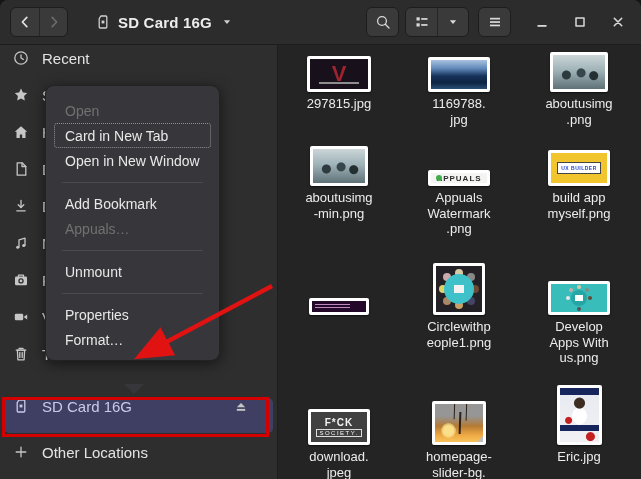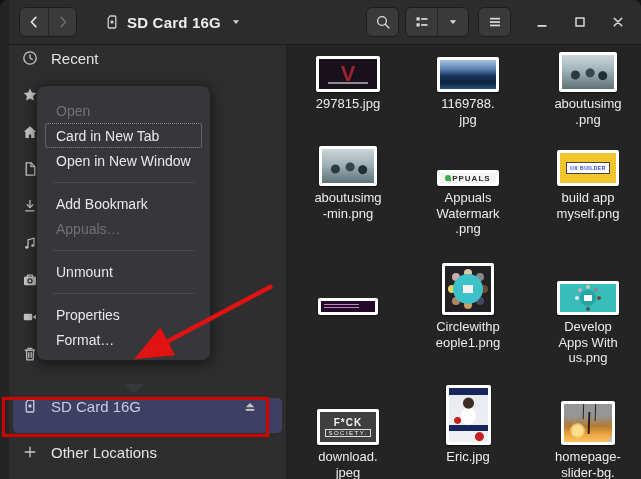--- a/index.html
+++ b/index.html
@@ -1,17 +1,17 @@
 <!DOCTYPE html>
 <html><head>
 <meta charset="utf-8">
 <style>
   html,body{margin:0;padding:0;background:#141414;font-family:"Liberation Sans",sans-serif;}
   *{box-sizing:border-box;}
-  .window{position:relative;width:641px;height:479px;background:#242424;overflow:hidden;border-radius:8px 8px 0 0;padding-left:9px;}
+  .window{position:relative;width:641px;height:479px;background:#242424;overflow:hidden;border-radius:8px 8px 0 0;}
 
   
   .headerbar{position:relative;height:45px;background:#2c2c2c;border-bottom:1px solid #1c1c1c;
     display:flex;align-items:center;padding:0 10px;}
   .navgroup{display:flex;border:1px solid #1d1d1d;border-radius:6px;overflow:hidden;background:#3a3a3a;}
   .navgroup button{width:28px;height:28px;border:none;background:transparent;color:#e2e2e2;
     display:flex;align-items:center;justify-content:center;padding:0;}
   .navgroup button + button{border-left:1px solid #262626;}
   .navgroup button.dim{color:#6b6b6b;}
   .pathbtn{display:flex;align-items:center;gap:7px;margin-left:27px;color:#ededed;cursor:pointer;}
@@ -93,21 +93,21 @@
       radial-gradient(circle at 22% 60%,#c42020 0 3px,transparent 4px);}
   .t-sunset{background:linear-gradient(180deg,#969696 0 32%,#b57a33 58%,#efa944 82%,#f7c35c 100%);}
   .t-sunset::before{content:"";position:absolute;left:6px;bottom:4px;width:15px;height:15px;border-radius:50%;
     background:radial-gradient(circle,#fae08a 0 45%,rgba(250,224,138,.45) 70%,transparent 72%);}
   .t-sunset::after{content:"";position:absolute;left:50%;bottom:8px;width:2px;height:22px;background:#2b2017;
     box-shadow:-6px -14px 0 -0.5px #2b2017,6px -13px 0 -0.5px #2b2017;transform:rotate(2deg);}
   .fold{position:absolute;right:-3px;bottom:-3px;width:0;height:0;
     border-left:12px solid transparent;border-bottom:12px solid #bfbfbf;}
 
   
-  .ctxmenu{position:absolute;left:36px;top:85px;width:175px;background:#37373b;border:1px solid #222;
+  .ctxmenu{position:absolute;left:45px;top:85px;width:175px;background:#37373b;border:1px solid #222;
     border-radius:9px;box-shadow:0 3px 14px rgba(0,0,0,.55);padding:12px 8px 8px 8px;z-index:30;}
   .ctxmenu .mi{height:25px;line-height:25px;font-size:14px;color:#e8e8e8;padding:0 10px;border:1px solid transparent;
     border-radius:3px;white-space:nowrap;cursor:pointer;}
   .ctxmenu .mi.disabled{color:#717171;cursor:default;}
   .ctxmenu .mi.focused{border:1px dotted #8f8f8f;}
   .ctxmenu .msep{height:1px;background:#4a4a4e;margin:8.5px 8px;}
   .ctxnotch{position:absolute;left:124px;top:384px;width:0;height:0;z-index:30;
     border-left:10px solid transparent;border-right:10px solid transparent;border-top:10px solid #37373b;}
 
   
@@ -402,32 +402,32 @@
               <div class="thumb t-fsociety" style="width: 62px; height: 36px;">
                 <span class="l1">F*CK</span>
                 <span class="l2">SOCIETY.</span>
               </div>
             </div>
             <div class="caption">download.
 jpeg</div>
           </div>
           <div class="cell r4">
             <div class="thumbwrap">
-              <div class="thumb t-eric" style="width: 45px; height: 60px;"></div>
-            </div>
-            <div class="caption">Eric.jpg</div>
-          </div>
-          <div class="cell r4">
-            <div class="thumbwrap">
               <div class="thumb t-sunset" style="width: 54px; height: 44px;">
                 <i class="fold"></i>
               </div>
             </div>
             <div class="caption">homepage-
 slider-bg.</div>
+          </div>
+          <div class="cell r4">
+            <div class="thumbwrap">
+              <div class="thumb t-eric" style="width: 45px; height: 60px;"></div>
+            </div>
+            <div class="caption">Eric.jpg</div>
           </div>
         </div>
     </main>
   </div>
 
   <div class="ctxmenu" id="ctxmenu">
       <div class="mi disabled">Open</div>
       <div class="mi focused">Card in New Tab</div>
       <div class="mi">Open in New Window</div>
       <div class="msep"></div>

